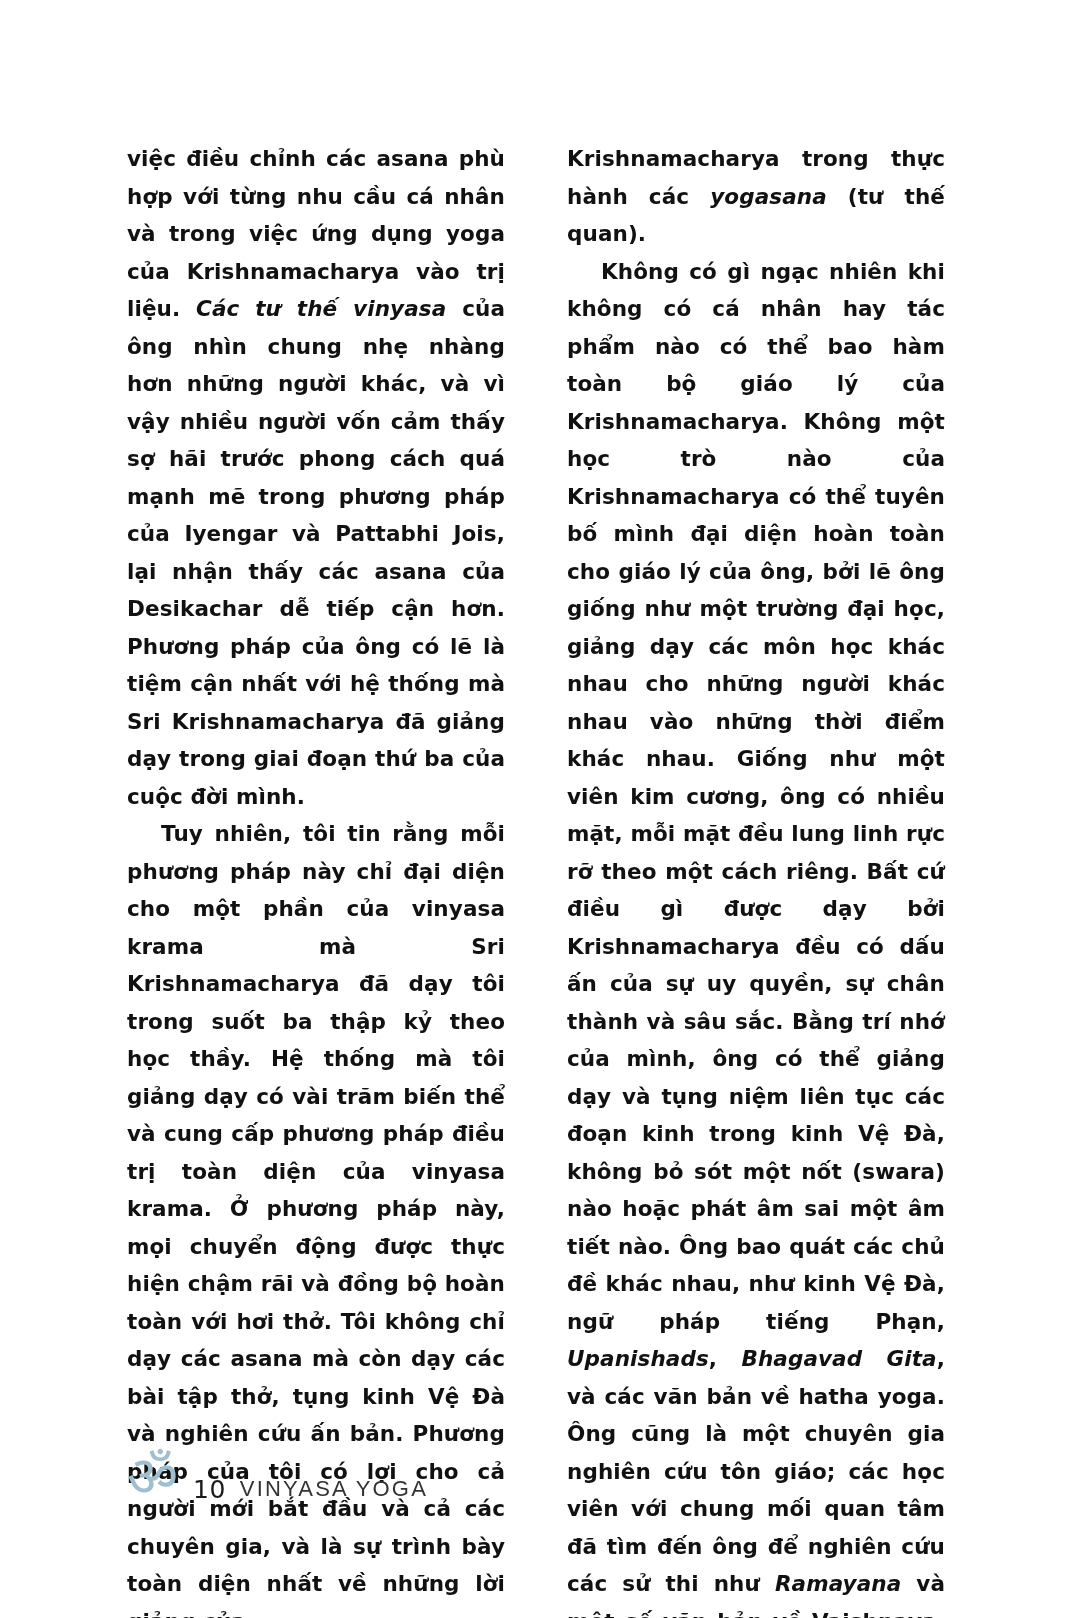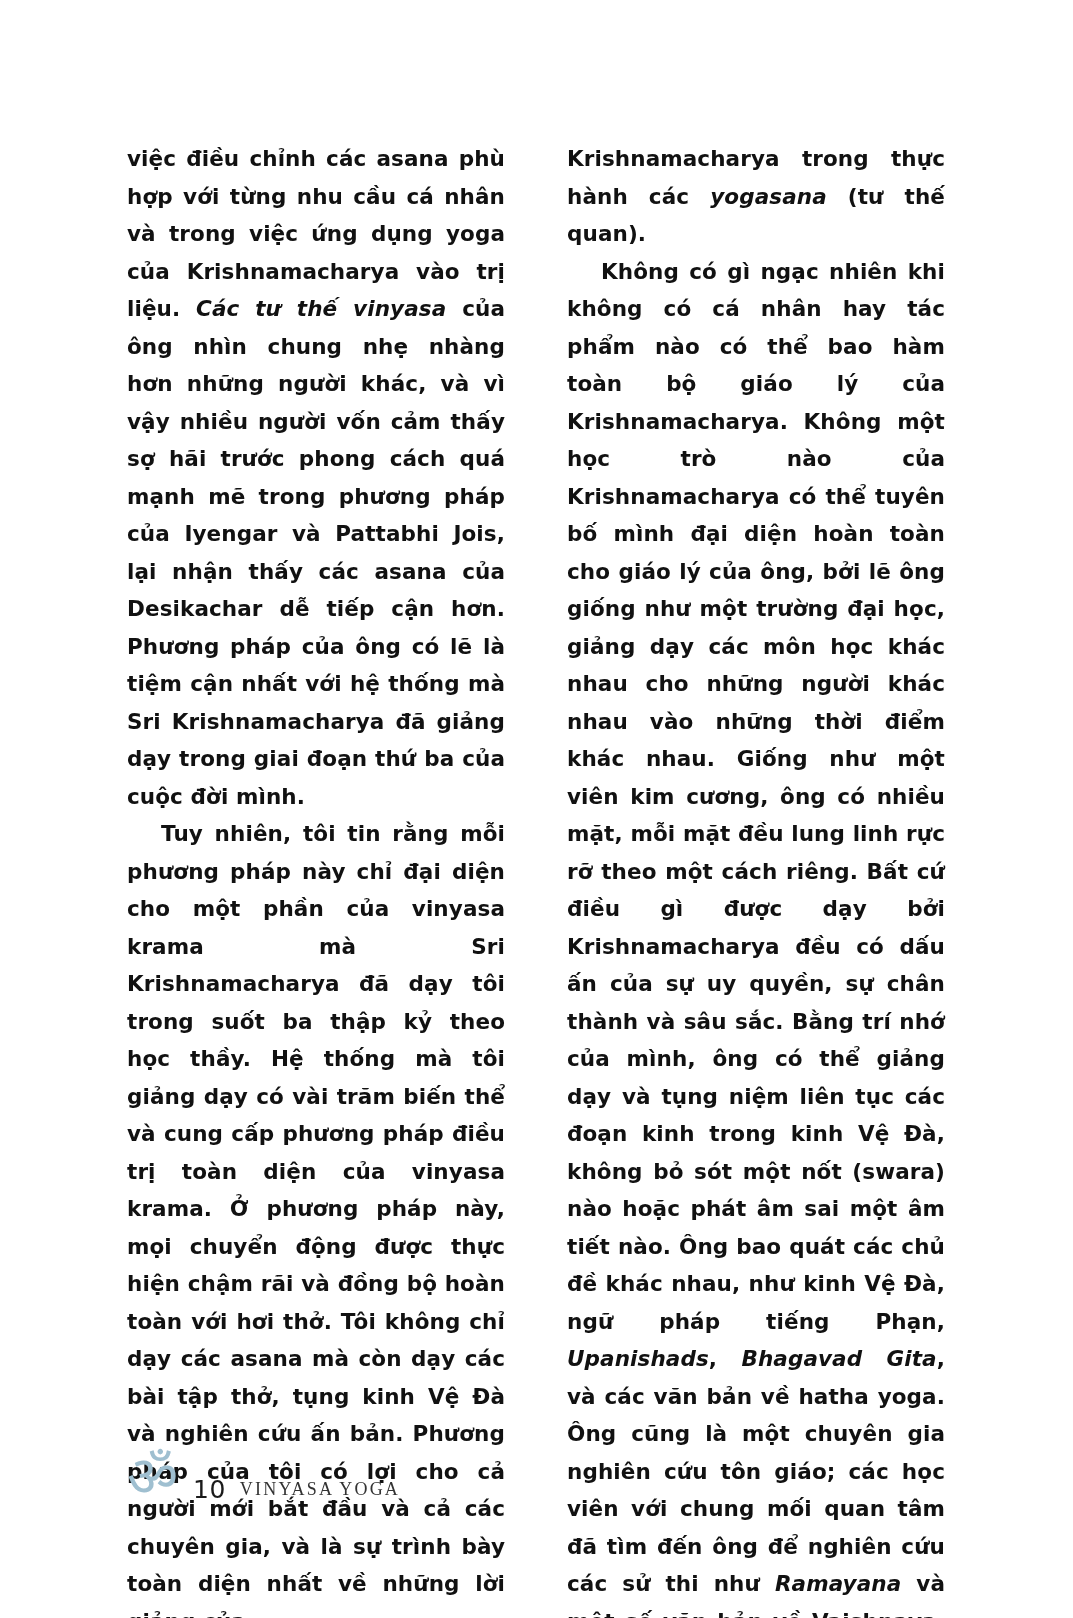--- a/index.html
+++ b/index.html
@@ -87,24 +87,24 @@
   }
 
   .folio {
     font-size: 25px;
     color: #1a1a1a;
     font-family: "DejaVu Sans", sans-serif;
     letter-spacing: 0.5px;
   }
 
   .runhead {
-    font-size: 18px;
+    font-size: 22px;
     color: #333333;
     letter-spacing: 2.2px;
-    font-family: Liberation Serif, serif;
+    font-family: Liberation Sans, sans-serif;
   }
 </style>
 </head>
 <body>
 
 <div class="page">
 
   <div class="columns">
 
     <div class="col">

